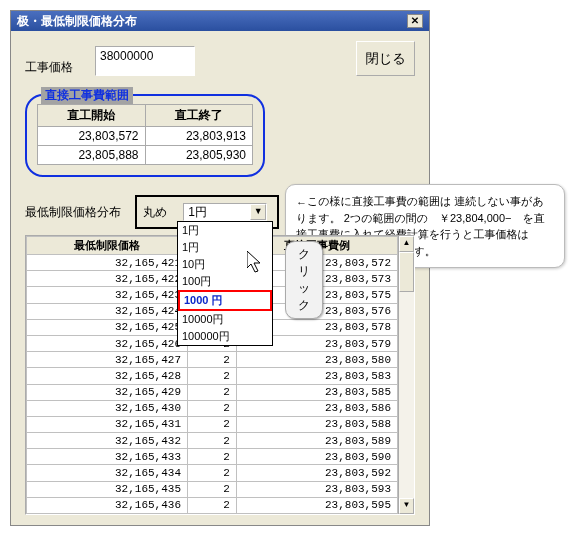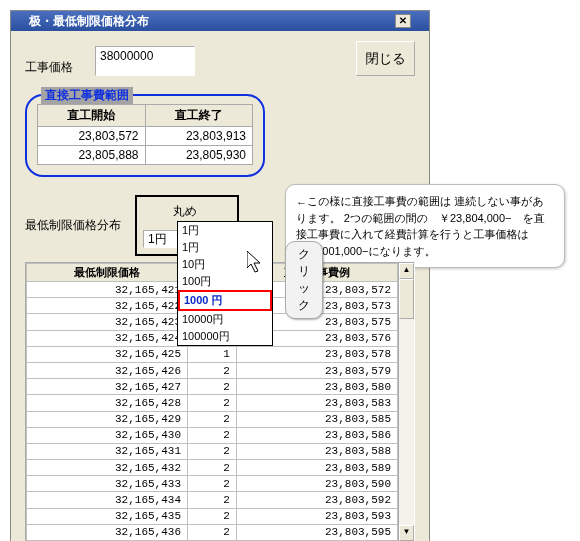--- a/index.html
+++ b/index.html
@@ -13,21 +13,21 @@
   }
   .window {
     width: 420px;
     background: #ece9d8;
     border: 1px solid #888;
     position: relative;
   }
   .titlebar {
     background: linear-gradient(#4a6fbf, #2a4f9f);
     color: #fff;
-    padding: 3px 18px;
+    padding: 3px 6px;
     font-weight: bold;
     display: flex;
     justify-content: space-between;
     align-items: center;
     height: 20px;
   }
   .close-x {
     background: #ece9d8;
     color: #000;
     width: 16px;
@@ -112,22 +112,21 @@
     gap: 10px;
     margin-bottom: 6px;
     position: relative;
   }
   .dropdown-wrap {
     position: relative;
     border: 2px solid #000;
     padding: 6px 10px 6px 6px;
     display: flex;
     align-items: center;
-    gap: 10px;
-    flex-direction: column;
+    gap: 16px;
   }
   .dropdown-sel {
     display: flex;
     align-items: center;
     background: #fff;
     border: 1px inset #fff;
     height: 18px;
     width: 84px;
   }
   .dropdown-sel .val { flex: 1; padding: 0 4px; }

